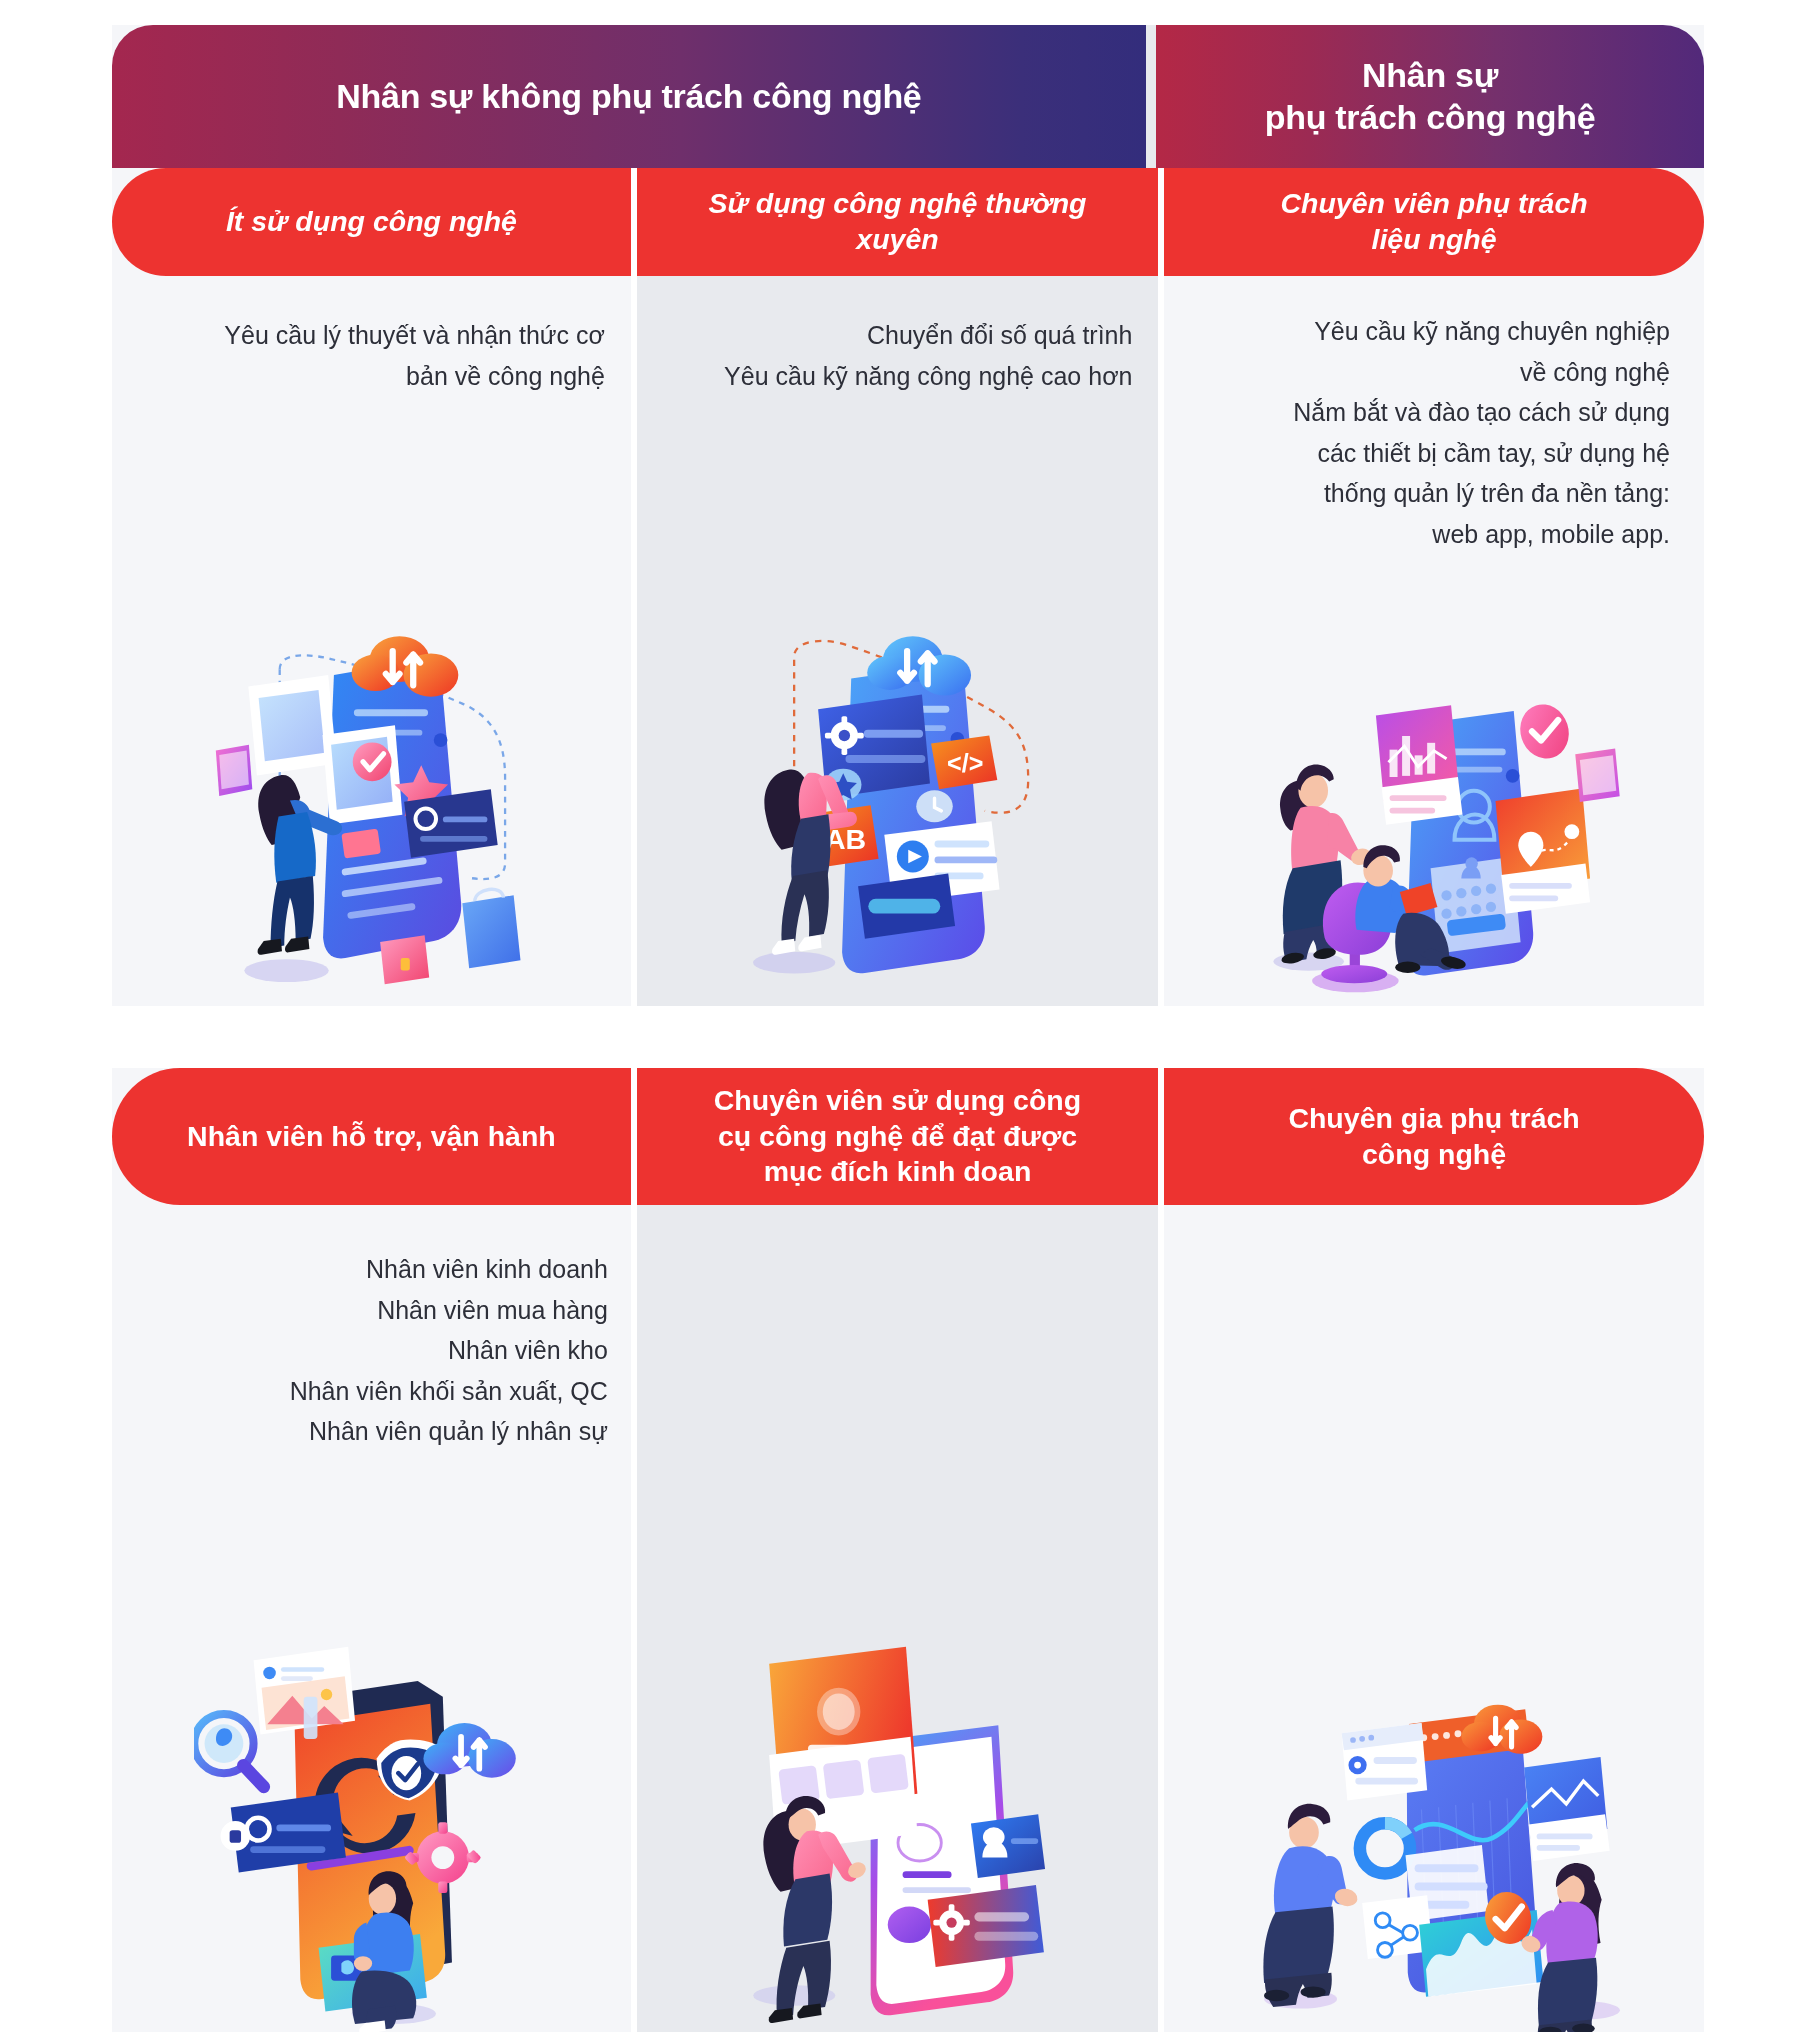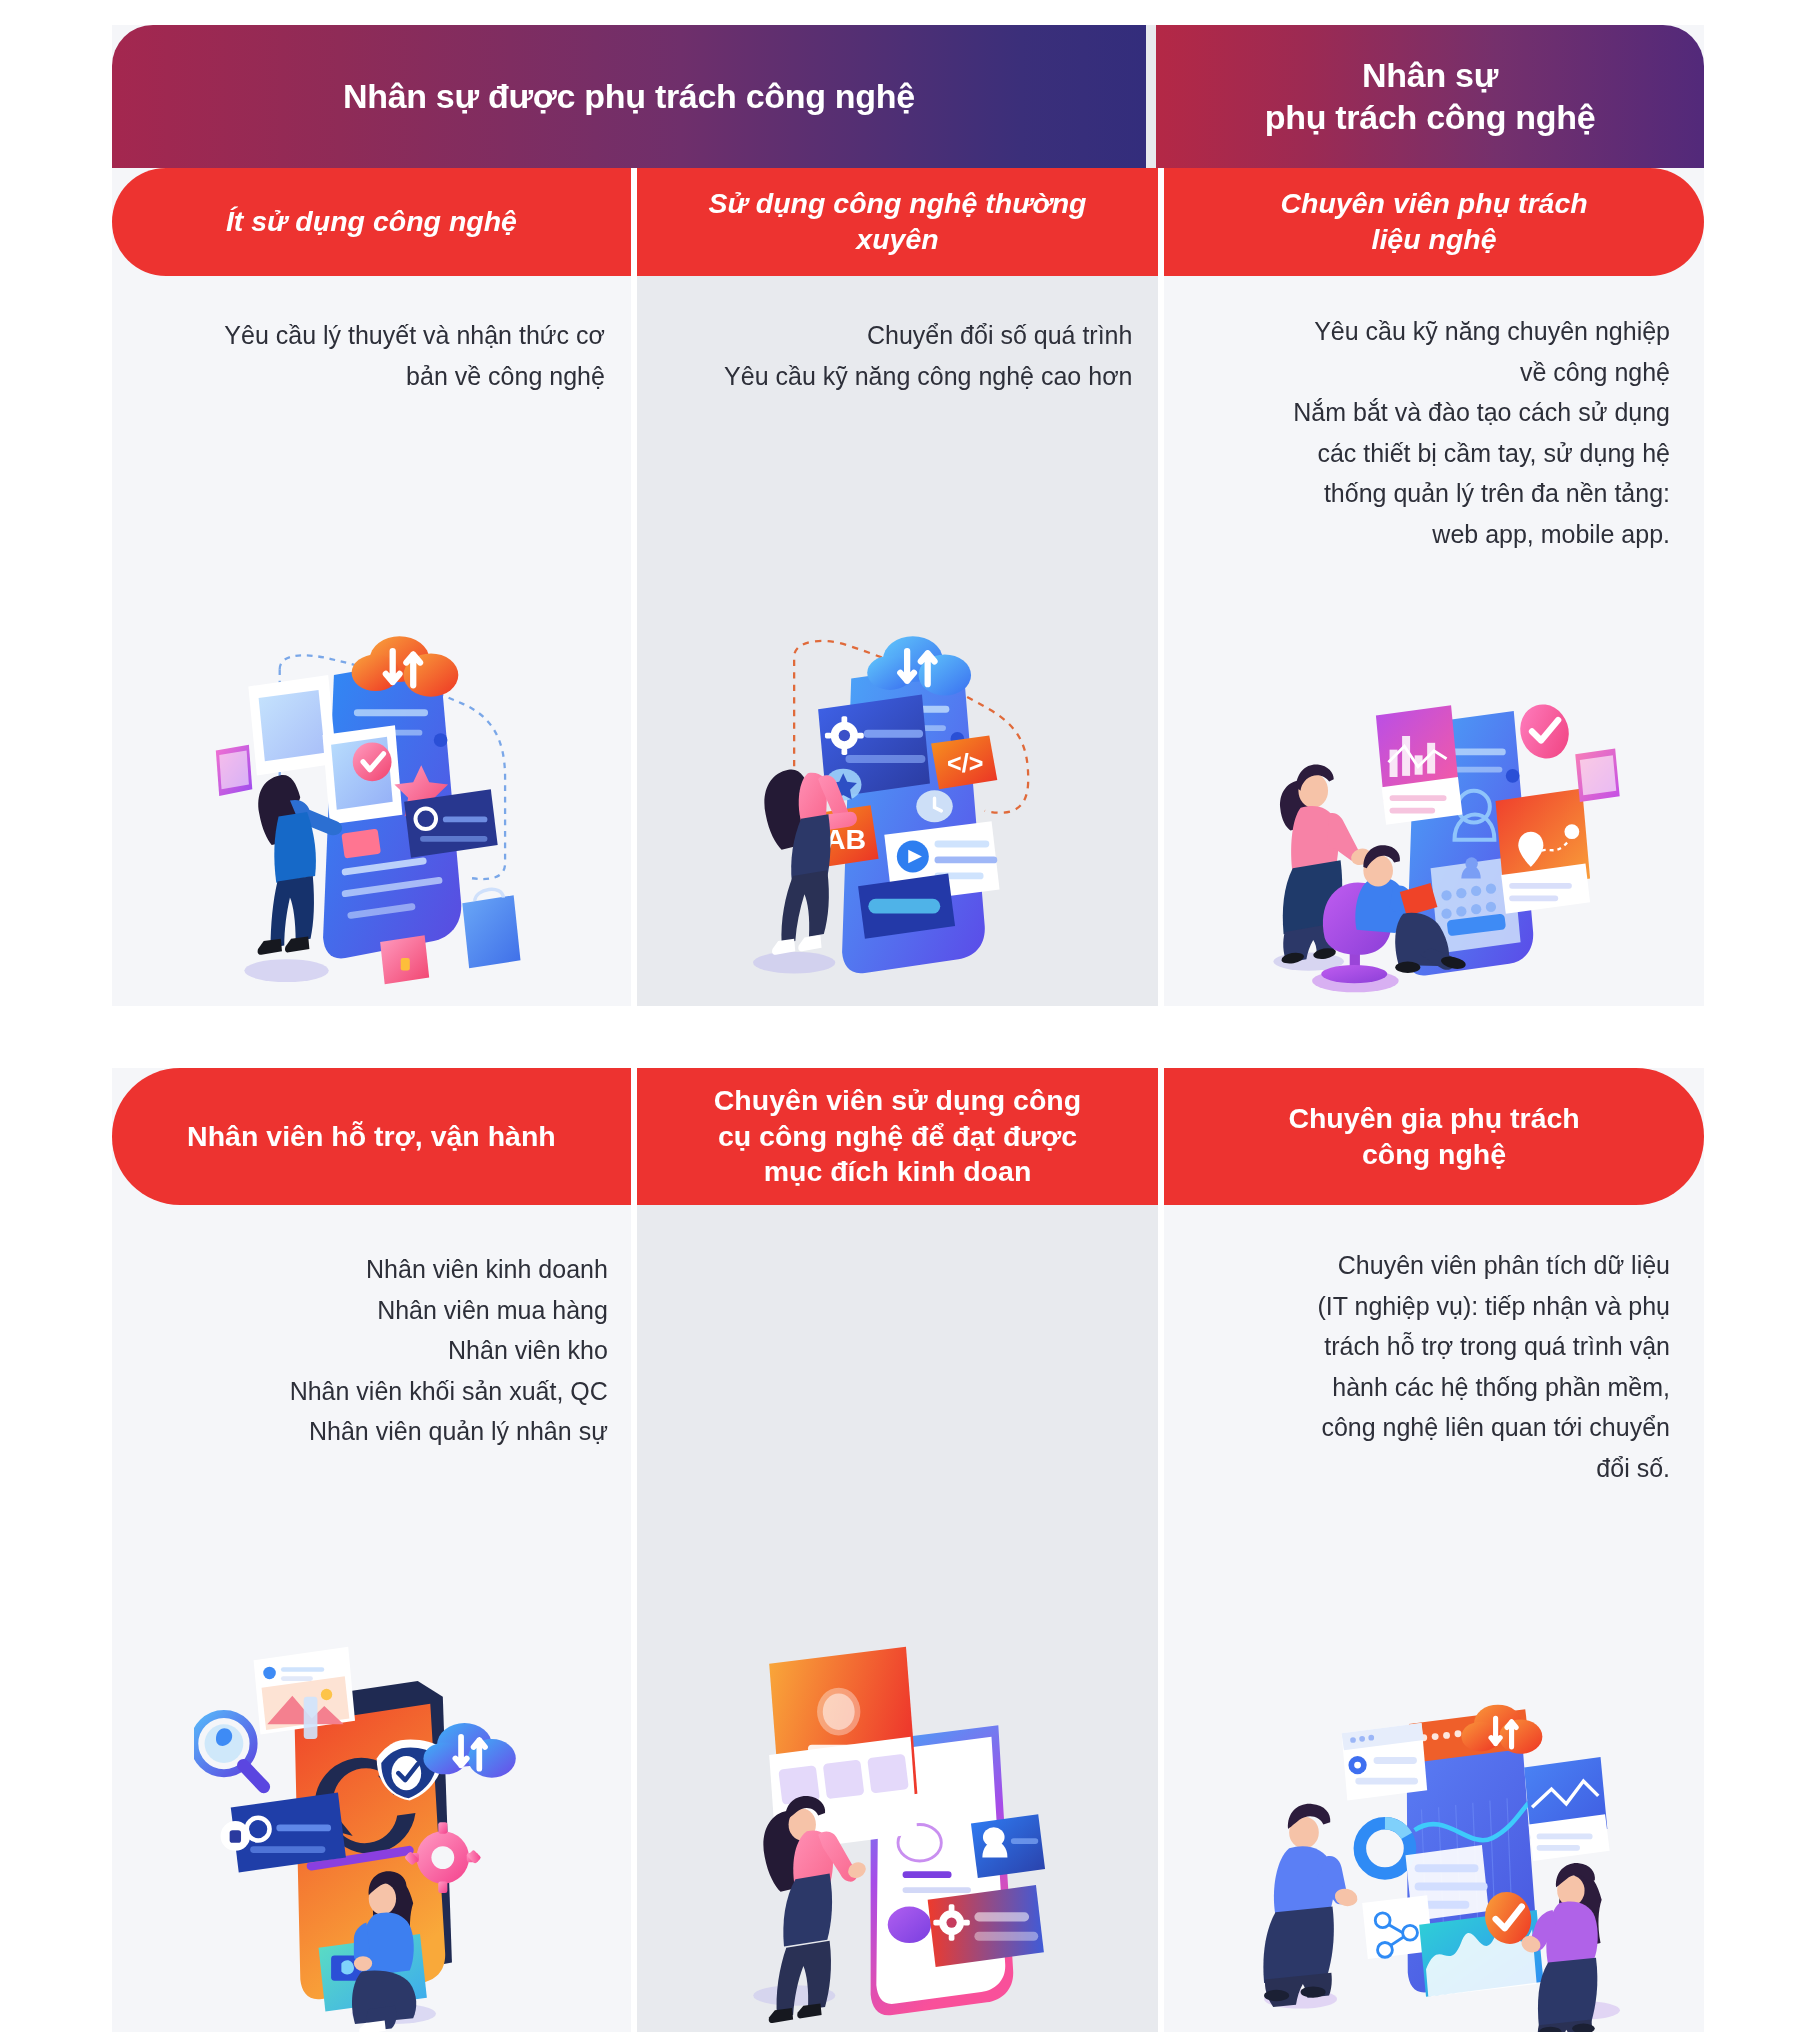--- a/index.html
+++ b/index.html
@@ -123,21 +123,21 @@
     <div class="column-strip">
       <div class="col-bg light rounded-bottom-left" style="width:519px"></div>
       <div class="col-bg" style="width:5.7px;background:#ffffff"></div>
       <div class="col-bg dark" style="width:522px"></div>
       <div class="col-bg" style="width:5.7px;background:#ffffff"></div>
       <div class="col-bg light rounded-bottom-right" style="width:540px"></div>
     </div>
 
     <div class="top-header">
       <div class="th th-left">
-        <span style="white-space:pre-line">Nhân sự được phụ trách công nghệ</span>
+        <span style="white-space:pre-line">Nhân sự không phụ trách công nghệ</span>
       </div>
       <div class="th th-right">
         <span style="white-space:pre-line">Nhân sự
 phụ trách công nghệ</span>
       </div>
     </div>
 
     <div class="red-bar">
       <div class="red-cell" style="width:519px">
         <span style="white-space:pre-line">Ít sử dụng công nghệ</span>
@@ -672,26 +672,20 @@
             <path d="M114 552 l76 -12 c6 48 0 88 -8 116 l-30 4 c2 -34 -2 -62 -8 -76 c-10 26 -16 56 -18 86 l-28 4 c-4 -42 4 -88 16 -122 z" fill="#2a3155"></path>
             <path d="M94 662 l30 -4 l2 20 l-36 6 c-6 1 -8 -4 -6 -10 z" fill="#16181f"></path>
             <path d="M144 654 l30 -4 l2 20 l-36 6 c-6 1 -8 -4 -6 -10 z" fill="#16181f"></path>
           </svg>
         </div>
       </div>
 
       <div style="width:5.7px;background:#ffffff"></div>
 
       <div class="body-col light c3" style="width:540px">
-        <div class="body-text">Chuyên viên phân tích dữ liệu
-(IT nghiệp vụ): tiếp nhận và phụ
-trách hỗ trợ trong quá trình vận
-hành các hệ thống phần mềm,
-công nghệ liên quan tới chuyển
-đổi số.</div>
         <div class="illus-wrap">
           <svg class="illus" width="388" height="365" viewBox="0 0 680 640">
             <defs>
               <linearGradient id="b2c3panel" x1="0" y1="0" x2="0.6" y2="1">
                 <stop offset="0" stop-color="#5b7ff5"></stop>
                   <stop offset="1" stop-color="#4a5ae0"></stop>
               </linearGradient>
               <linearGradient id="b2c3cloud" x1="0" y1="0" x2="1" y2="1">
                 <stop offset="0" stop-color="#f9963a"></stop>
                   <stop offset="1" stop-color="#ee3524"></stop>

